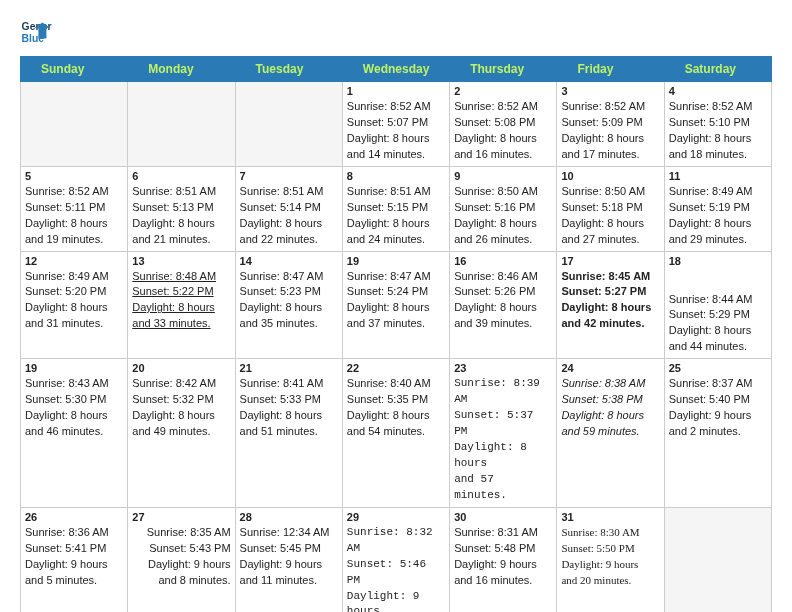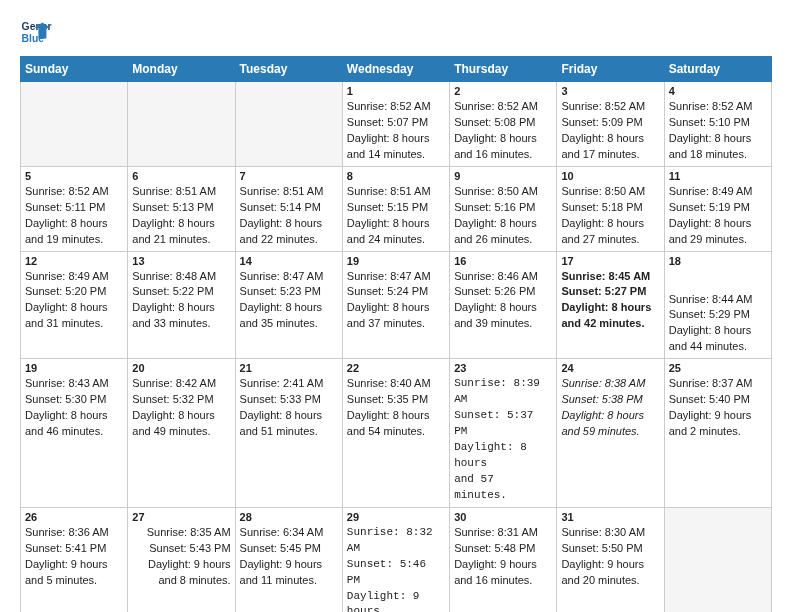--- a/index.html
+++ b/index.html
@@ -48,24 +48,24 @@
     }
     .calendar {
       flex: 1;
       border: 1px solid #ccc;
       border-collapse: collapse;
       width: 100%;
       table-layout: fixed;
     }
     .calendar th {
       background: #2a7ab5;
-      color: #ffffff;
+      color: #bef264;
       font-size: 12px;
       font-weight: bold;
-      padding: 5px 4px;
+      padding: 5px 20px;
       text-align: left;
       border: 1px solid #2a7ab5;
     }
     .calendar td {
       vertical-align: top;
       border: 1px solid #ccc;
       padding: 3px 4px;
       font-size: 9.5px;
       color: #222;
       background: #fff;
@@ -204,21 +204,21 @@
         <tr>
           <td>
             <span class="day-num">12</span>
             <div class="day-info" style="white-space: pre-wrap;">Sunrise: 8:49 AM
 Sunset: 5:20 PM
 Daylight: 8 hours
 and 31 minutes.</div>
           </td>
           <td>
             <span class="day-num">13</span>
-            <div class="day-info" style="white-space: pre-wrap;">Sunrise: 8:48 AM
+            <div class="day-info" style="white-space: pre-wrap; text-decoration: underline;">Sunrise: 8:48 AM
 Sunset: 5:22 PM
 Daylight: 8 hours
 and 33 minutes.</div>
           </td>
           <td>
             <span class="day-num">14</span>
             <div class="day-info" style="white-space: pre-wrap;">Sunrise: 8:47 AM
 Sunset: 5:23 PM
 Daylight: 8 hours
 and 35 minutes.</div>
@@ -262,21 +262,21 @@
           </td>
           <td>
             <span class="day-num">20</span>
             <div class="day-info" style="white-space: pre-wrap;">Sunrise: 8:42 AM
 Sunset: 5:32 PM
 Daylight: 8 hours
 and 49 minutes.</div>
           </td>
           <td>
             <span class="day-num">21</span>
-            <div class="day-info" style="white-space: pre-wrap;">Sunrise: 2:41 AM
+            <div class="day-info" style="white-space: pre-wrap;">Sunrise: 8:41 AM
 Sunset: 5:33 PM
 Daylight: 8 hours
 and 51 minutes.</div>
           </td>
           <td>
             <span class="day-num">22</span>
             <div class="day-info" style="white-space: pre-wrap;">Sunrise: 8:40 AM
 Sunset: 5:35 PM
 Daylight: 8 hours
 and 54 minutes.</div>
@@ -313,42 +313,42 @@
           </td>
           <td>
             <span class="day-num">27</span>
             <div class="day-info" style="white-space: pre-wrap; text-align: right;">Sunrise: 8:35 AM
 Sunset: 5:43 PM
 Daylight: 9 hours
 and 8 minutes.</div>
           </td>
           <td>
             <span class="day-num">28</span>
-            <div class="day-info" style="white-space: pre-wrap;">Sunrise: 6:34 AM
+            <div class="day-info" style="white-space: pre-wrap;">Sunrise: 12:34 AM
 Sunset: 5:45 PM
 Daylight: 9 hours
 and 11 minutes.</div>
           </td>
           <td>
             <span class="day-num">29</span>
             <div class="day-info" style="white-space: pre-wrap; font-family: Liberation Mono, monospace;">Sunrise: 8:32 AM
 Sunset: 5:46 PM
 Daylight: 9 hours
 and 14 minutes.</div>
           </td>
           <td>
             <span class="day-num">30</span>
             <div class="day-info" style="white-space: pre-wrap;">Sunrise: 8:31 AM
 Sunset: 5:48 PM
 Daylight: 9 hours
 and 16 minutes.</div>
           </td>
           <td>
             <span class="day-num">31</span>
-            <div class="day-info" style="white-space: pre-wrap;">Sunrise: 8:30 AM
+            <div class="day-info" style="white-space: pre-wrap; font-family: Liberation Serif, serif;">Sunrise: 8:30 AM
 Sunset: 5:50 PM
 Daylight: 9 hours
 and 20 minutes.</div>
           </td>
           <td class="empty"></td>
         </tr>
       </tbody>
   </table>
 </div>
 

